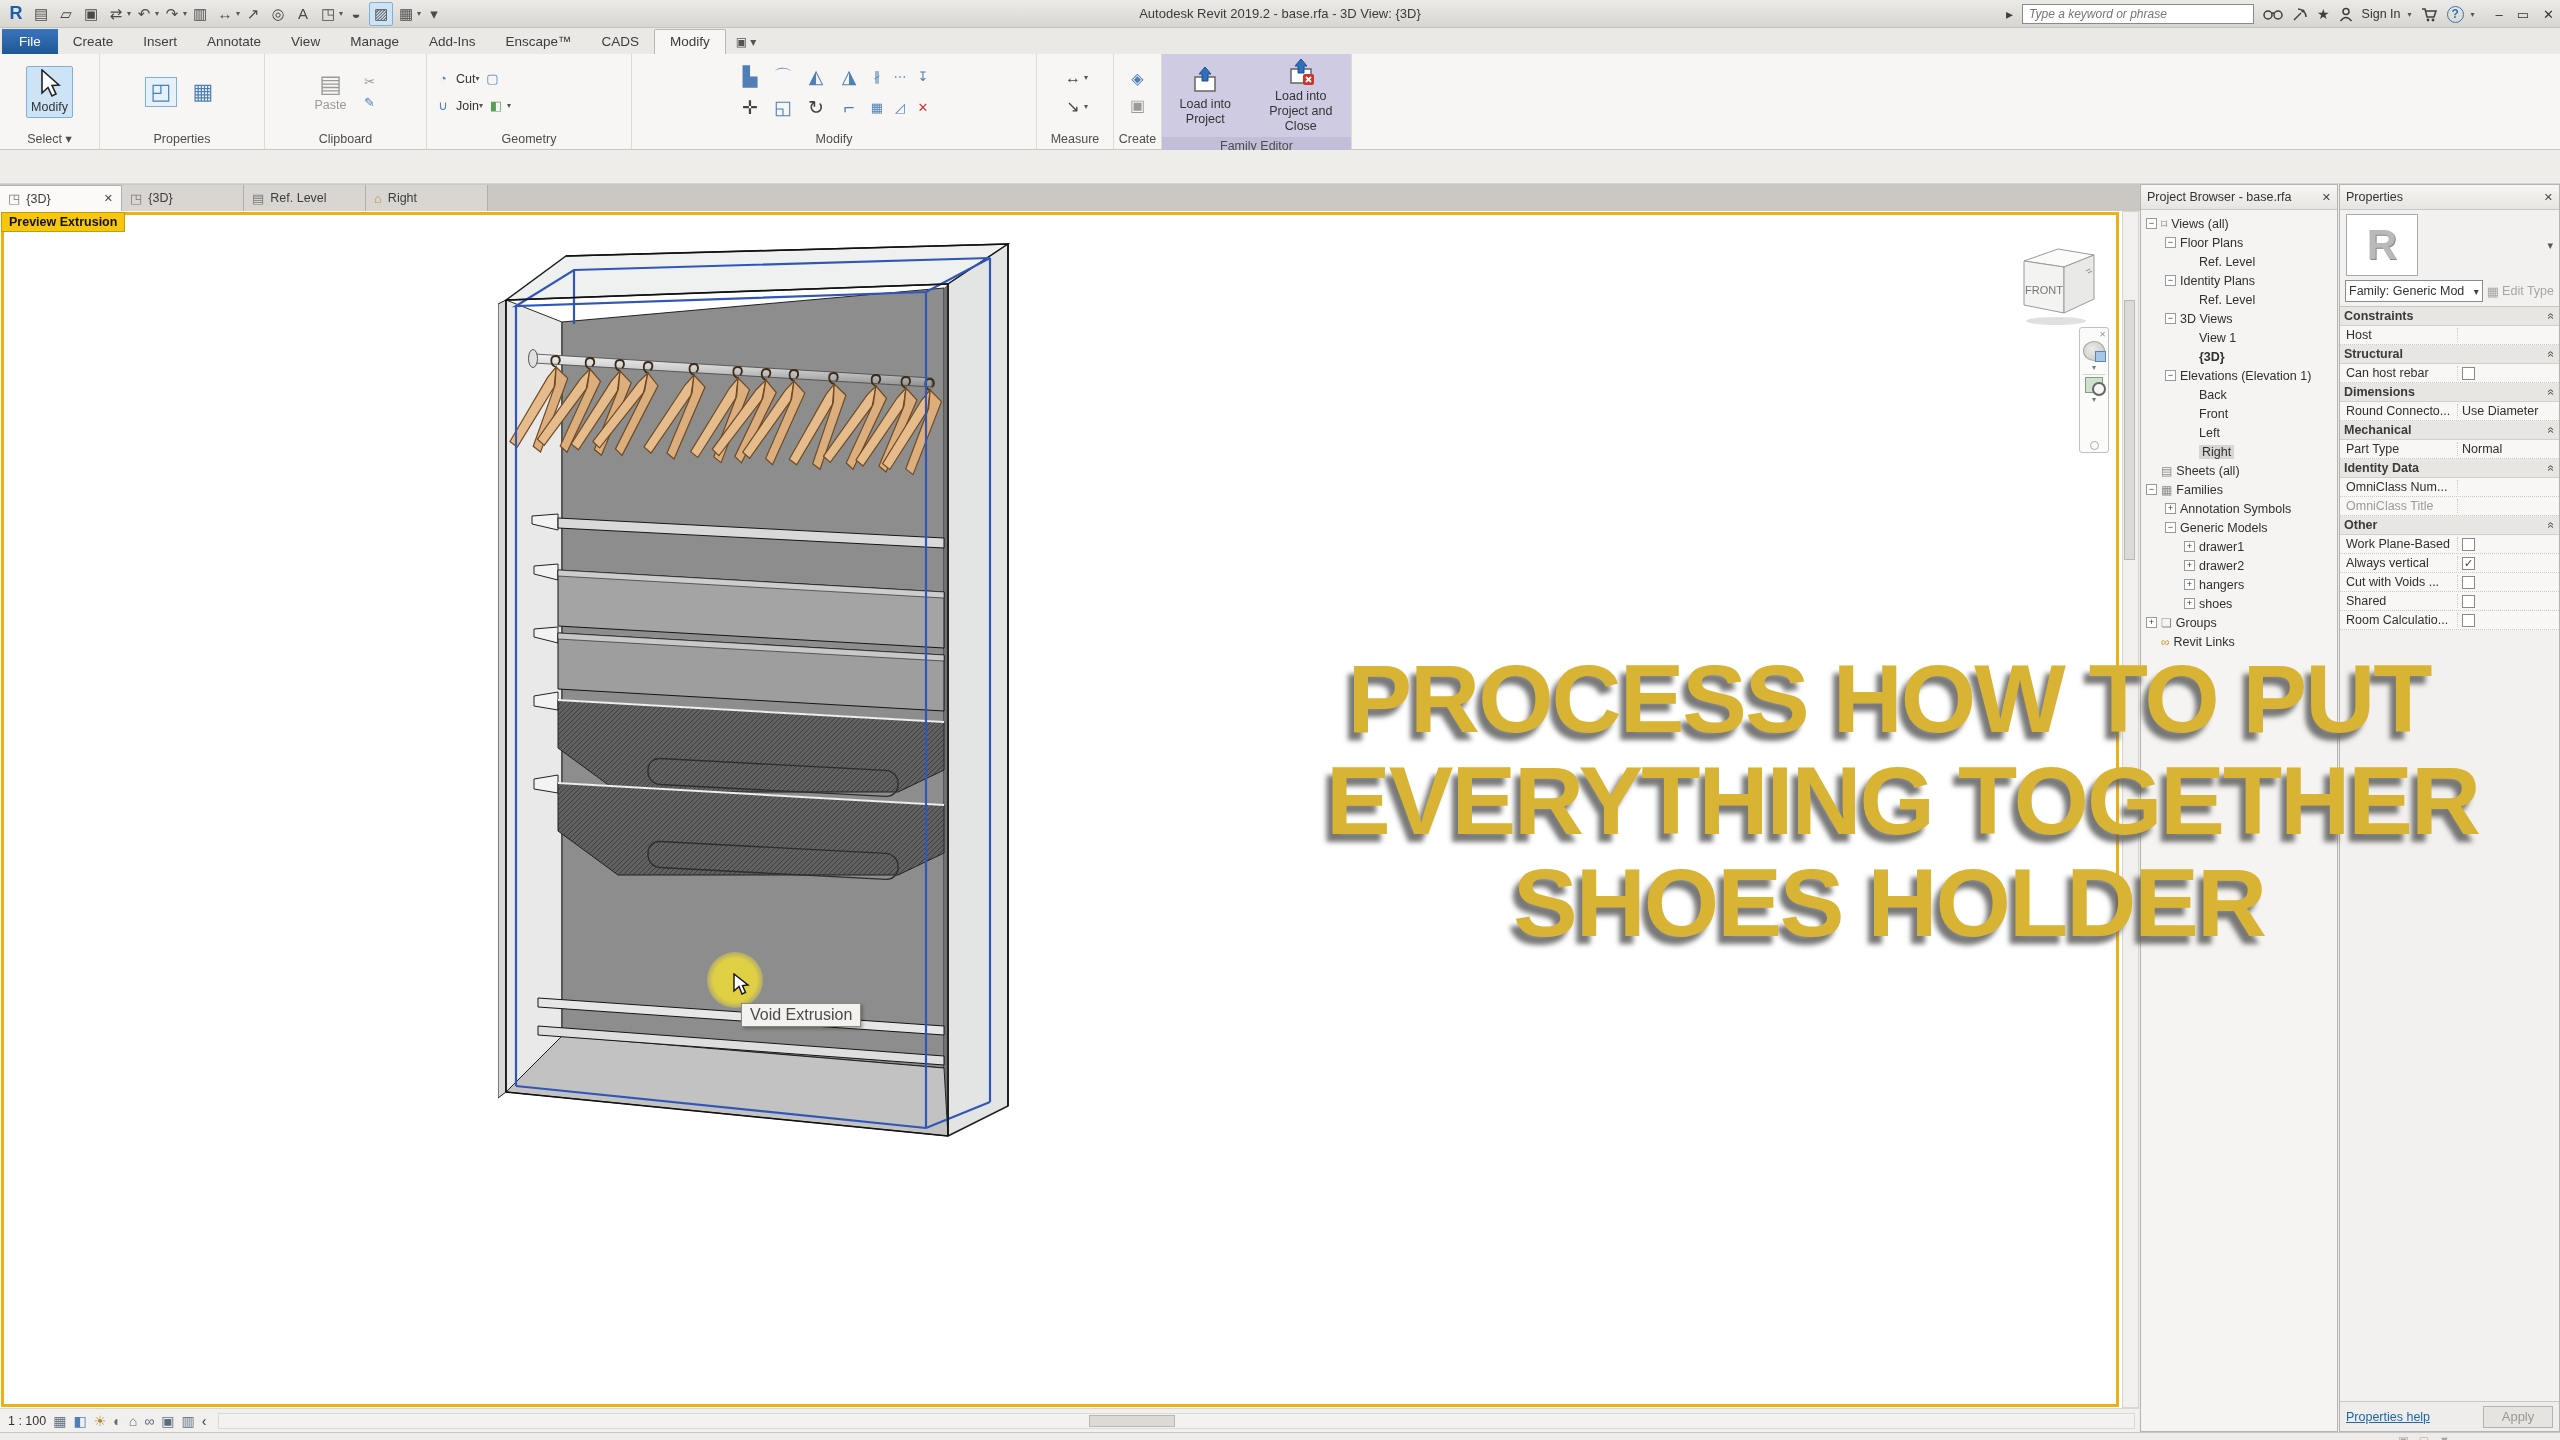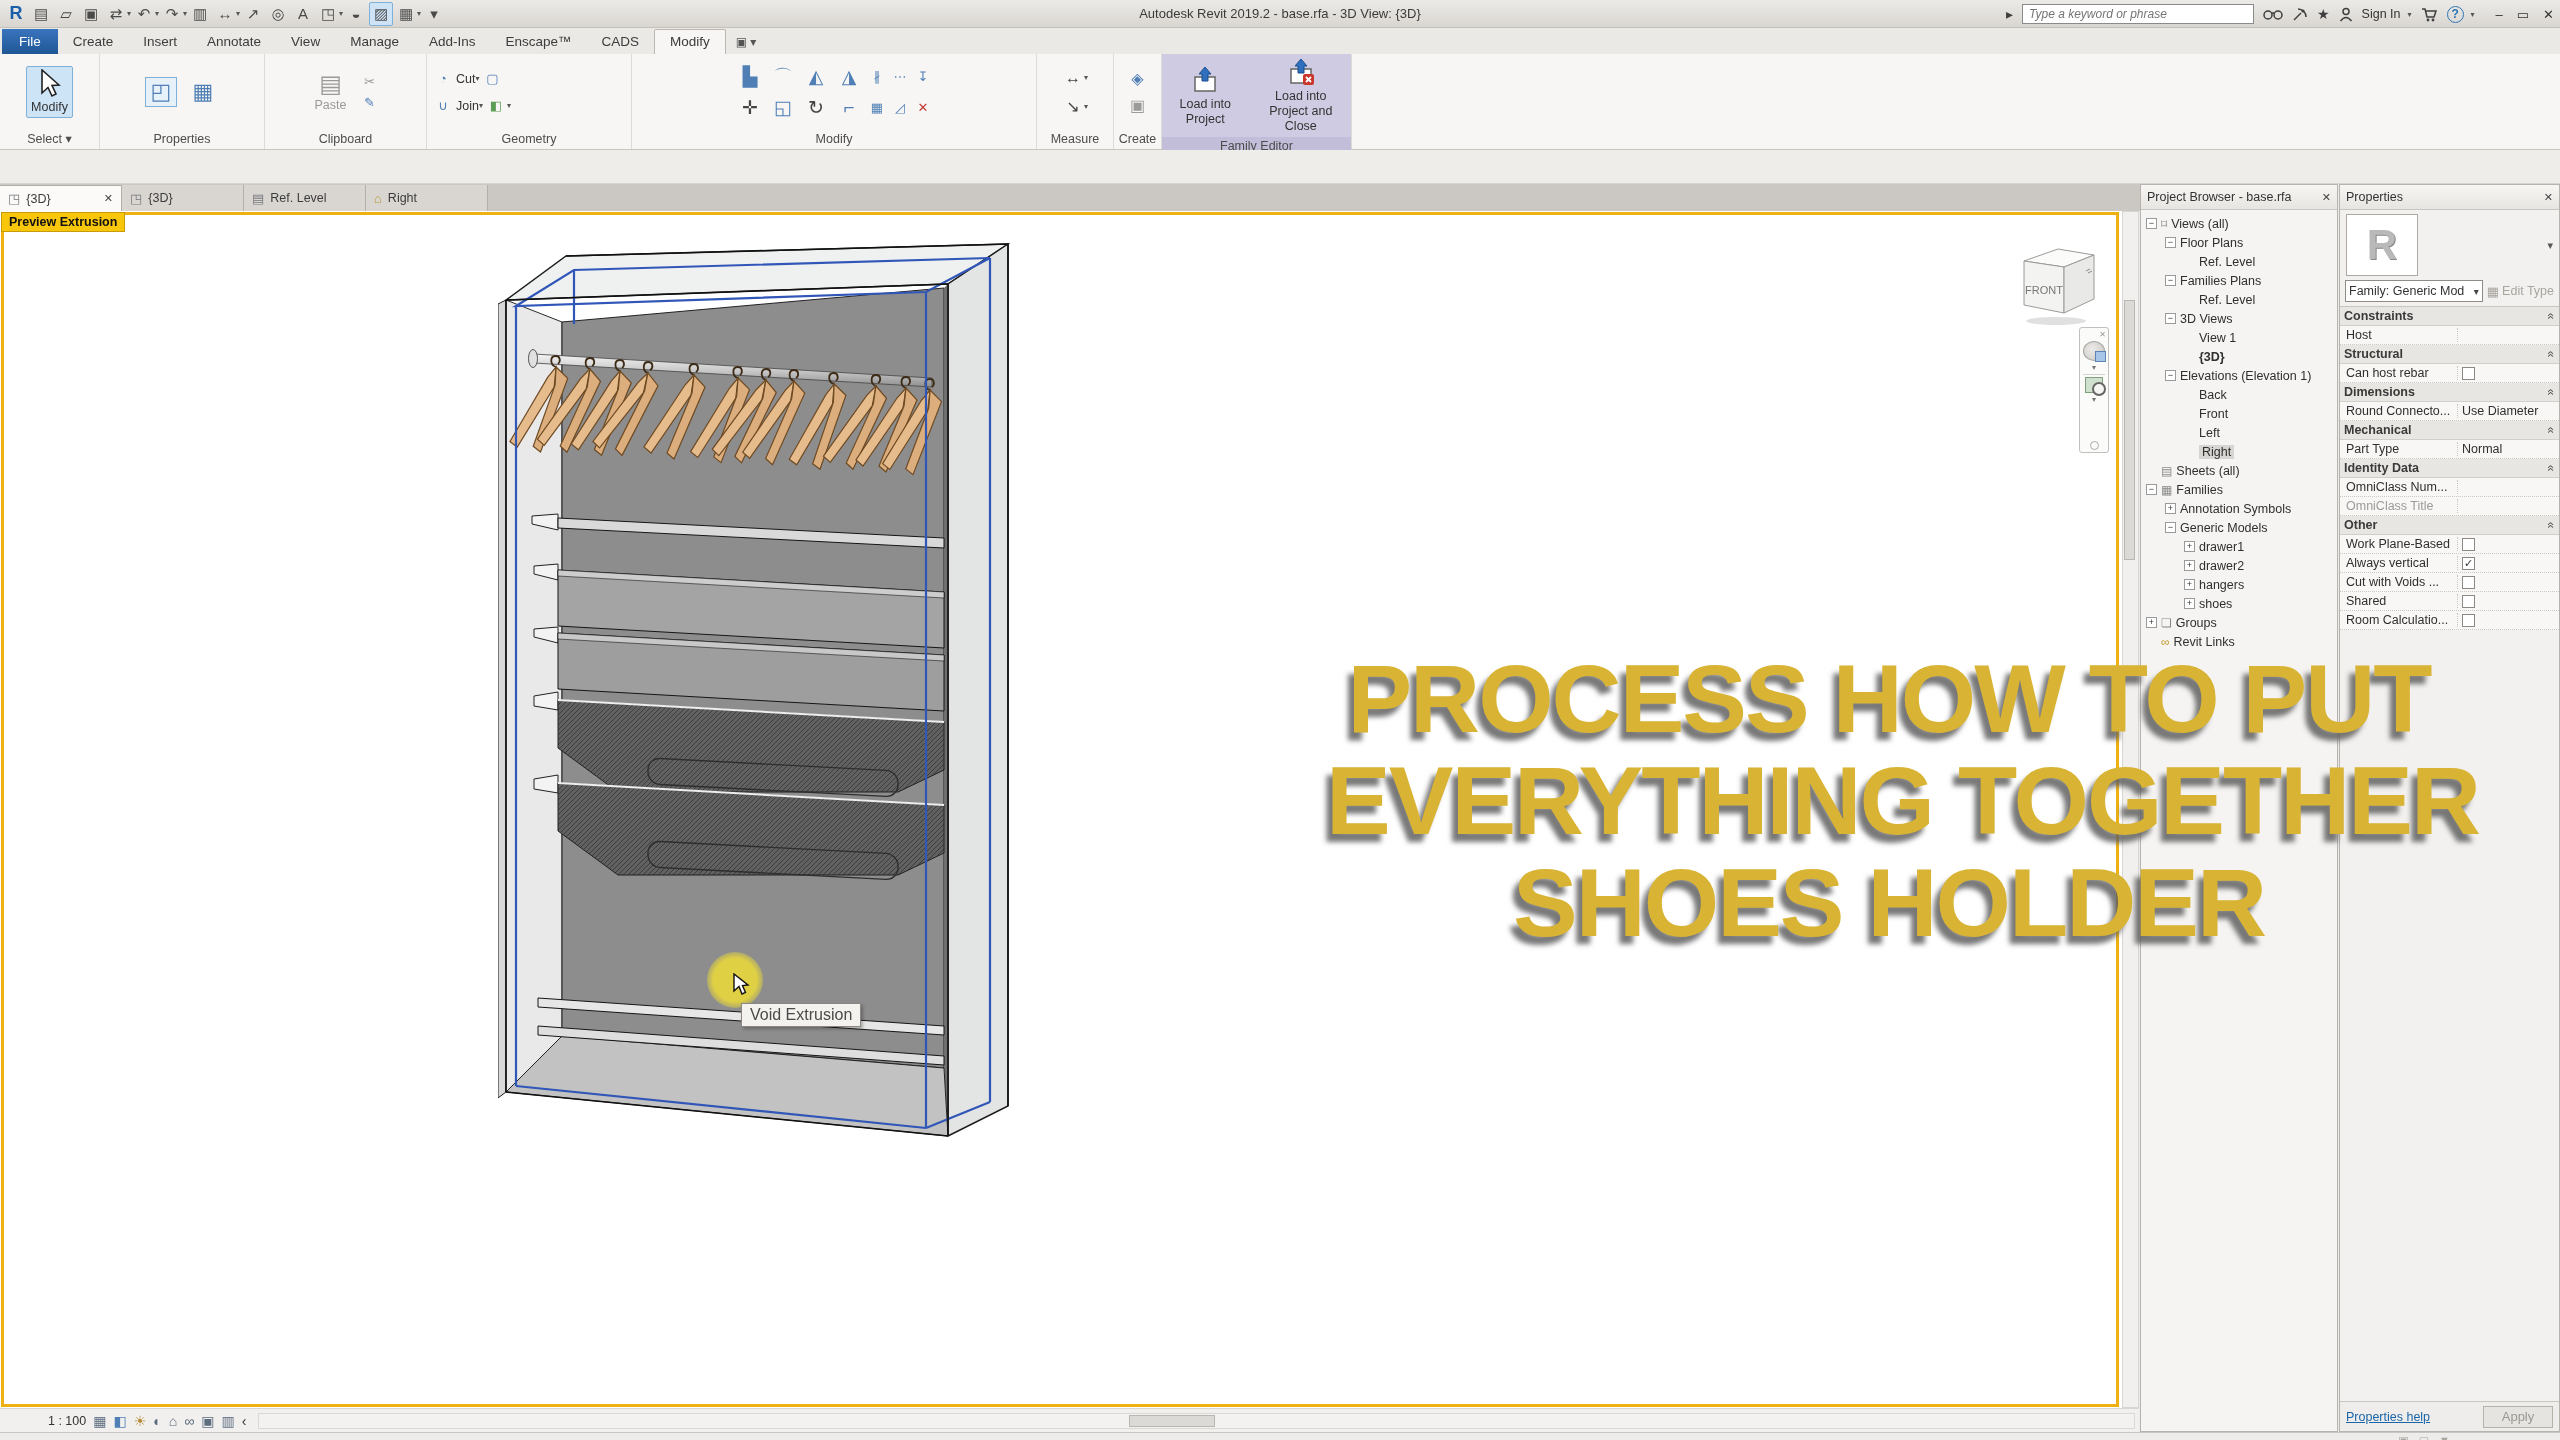--- a/index.html
+++ b/index.html
@@ -94,21 +94,21 @@
   .phelp{color:#1b66a8;text-decoration:underline;font-size:12.5px;}
   .applybtn{margin-left:auto;width:70px;height:22px;background:#e6e4e0;border:1px solid #b5b2ac;color:#9b9893;text-align:center;line-height:20px;font-size:13px;}
 
   
   #canvas{position:absolute;left:0;top:211px;width:2122px;height:1197px;background:#fff;overflow:hidden;}
   .canvas-border{position:absolute;left:1px;top:1px;right:3px;bottom:1px;border:3px solid #eeb111;pointer-events:none;}
   .preview-badge{position:absolute;left:1px;top:1px;background:#f8c70c;border:1px solid #c79a08;color:#111;font-weight:bold;font-size:12.5px;padding:2px 7px;z-index:5;}
   #vscroll{position:absolute;left:2122px;top:211px;width:17px;height:1197px;background:#f1f0ee;border:1px solid #d8d6d2;}
   .vthumb{position:absolute;left:2px;top:90px;width:11px;height:260px;background:#dcdad6;border:1px solid #bab7b2;}
   #bottombar{position:absolute;left:0;top:1408px;width:2139px;height:24px;background:#f1f0ee;border-top:1px solid #d8d6d2;display:flex;align-items:center;}
-  .vcb{display:flex;align-items:center;gap:7px;padding:0 8px;background:#f1f0ee;margin-left:40px;}
+  .vcb{display:flex;align-items:center;gap:7px;padding:0 8px;background:#f1f0ee;}
   .scaletxt{font-size:12.5px;color:#333;white-space:nowrap;}
   .vcbicon{font-size:14px;color:#5d6d80;}
   .hscroll{flex:1;height:16px;margin:0 4px;background:#f3f2f0;border:1px solid #dbd9d5;position:relative;}
   .hthumb{position:absolute;left:870px;width:86px;top:1px;height:12px;background:#dcdad6;border:1px solid #bab7b2;}
   #statusbar{position:absolute;left:0;top:1432px;width:2560px;height:8px;background:#edecea;border-top:1px solid #c9c6c1;overflow:hidden;}
   .statmini{position:absolute;right:110px;top:1px;display:flex;gap:10px;font-size:11px;color:#a9a6a0;}
 
   
   #model{position:absolute;left:498px;top:19px;}
   .viewcube{position:absolute;left:2014px;top:26px;}
@@ -529,21 +529,21 @@
       <div class="trow l1">
           <span class="texp">−</span>
           <span class="tlabel">Floor Plans</span>
         </div>
       <div class="trow l2">
           <span class="texp none"></span>
           <span class="tlabel">Ref. Level</span>
         </div>
       <div class="trow l1">
           <span class="texp">−</span>
-          <span class="tlabel">Families Plans</span>
+          <span class="tlabel">Identity Plans</span>
         </div>
       <div class="trow l2">
           <span class="texp none"></span>
           <span class="tlabel">Ref. Level</span>
         </div>
       <div class="trow l1">
           <span class="texp">−</span>
           <span class="tlabel">3D Views</span>
         </div>
       <div class="trow l2">

